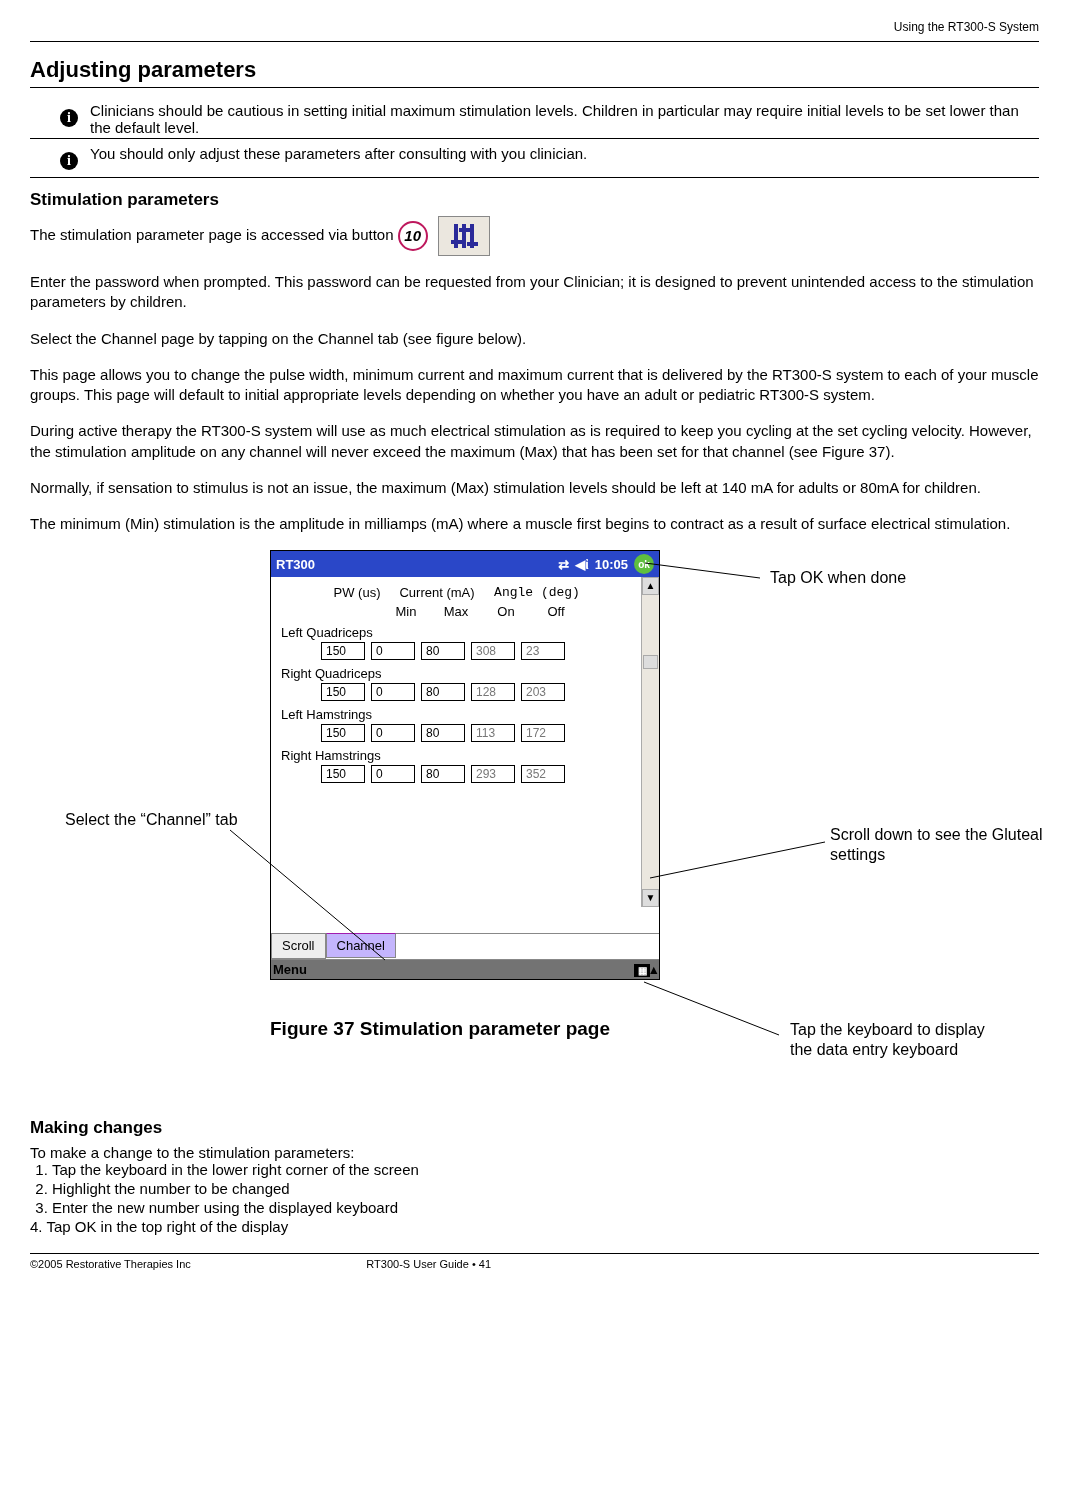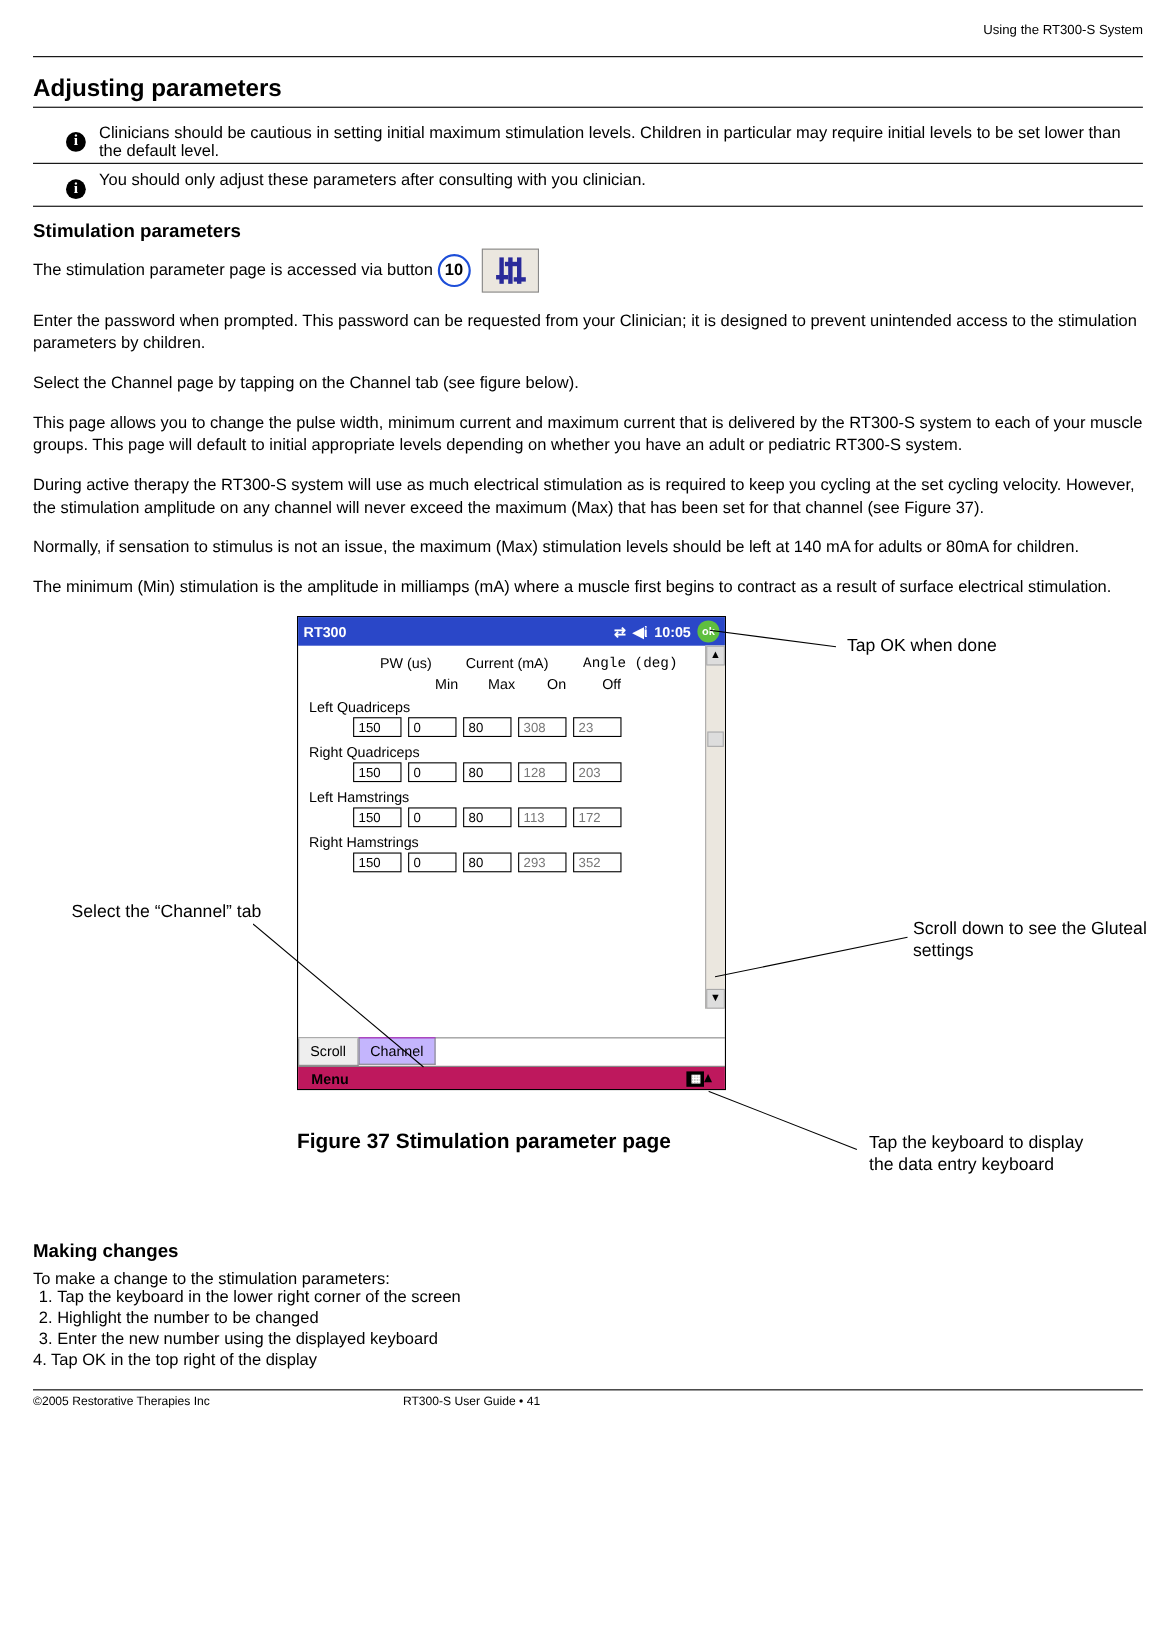--- a/index.html
+++ b/index.html
@@ -9,21 +9,21 @@
       width: 1069px;
       padding: 20px 30px 20px 30px;
       color: #000;
       background: #fff;
     }
     .header-line {
       display: flex;
       justify-content: flex-end;
       font-size: 12px;
       border-bottom: 1px solid #000;
-      padding-bottom: 17px;
+      padding-bottom: 7px;
       margin-bottom: 15px;
     }
     h1 {
       font-family: Arial, sans-serif;
       font-size: 22px;
       font-weight: bold;
       margin-bottom: 8px;
       border-bottom: 1px solid #000;
       padding-bottom: 4px;
     }
@@ -64,27 +64,28 @@
       font-size: 17px;
       font-weight: bold;
       margin-top: 8px;
       margin-bottom: 6px;
     }
     .para { margin-bottom: 16px; line-height: 1.35; }
     .inline-row { display: inline-flex; align-items: center; vertical-align: middle; gap: 10px;}
     .circled-num {
       display: inline-flex;
       width: 30px; height: 30px;
-      border: 2px solid #1d4ed8;
+      border: 2px solid #be185d;
       border-radius: 50%;
       align-items: center;
       justify-content: center;
       font-weight: bold;
       font-family: Arial, sans-serif;
       font-size: 15px;
+      font-style: italic;
     }
     .slider-icon {
       display: inline-flex;
       width: 52px; height: 40px;
       border: 1px solid #888;
       background: #ebe7df;
       align-items: center;
       justify-content: center;
       gap:4px;
     }
@@ -138,21 +139,21 @@
       background: #5fbf3f;
       color: #fff;
       font-size: 10px;
       font-weight: bold;
       display: flex;
       align-items: center;
       justify-content: center;
     }
     .scroll-region { display:flex; }
     .content-area { flex:1; padding: 8px 6px 0 10px; }
-    .col-headers { display:flex; gap:12px; margin-bottom:4px;}
+    .col-headers { display:flex; gap:0; margin-bottom:4px;}
     .col-headers span { display:inline-block; text-align:center;}
     .headers2 { display:flex; margin-bottom:6px;}
     .headers2 span { display:inline-block; text-align:center;}
     .muscle-row { margin-bottom: 6px; }
     .muscle-label { margin-bottom: 2px; }
     .inputs { display:flex; gap:6px; padding-left:40px;}
     .cell {
       width: 44px;
       border: 1px solid #000;
       padding: 1px 4px;
@@ -191,25 +192,25 @@
     }
     .tab {
       padding: 4px 10px;
       border: 1px solid #888;
       border-top:none;
       background: #eee;
       font-size: 13px;
     }
     .tab.active{background:#c4b5fd; border-top:1px solid #a21caf; position:relative; top:-1px;}
     .menubar {
-      background:#be185d;
+      background:#737373;
       display:flex;
       justify-content:space-between;
       align-items:center;
-      padding:2px 12px;
+      padding:2px 2px;
       border-top:1px solid #888;
       font-weight:bold;
     }
     .kbd-icon{
       display:inline-block;
       background:#000;
       color:#fff;
       font-size:10px;
       padding:1px 4px;
       letter-spacing:-1px;

